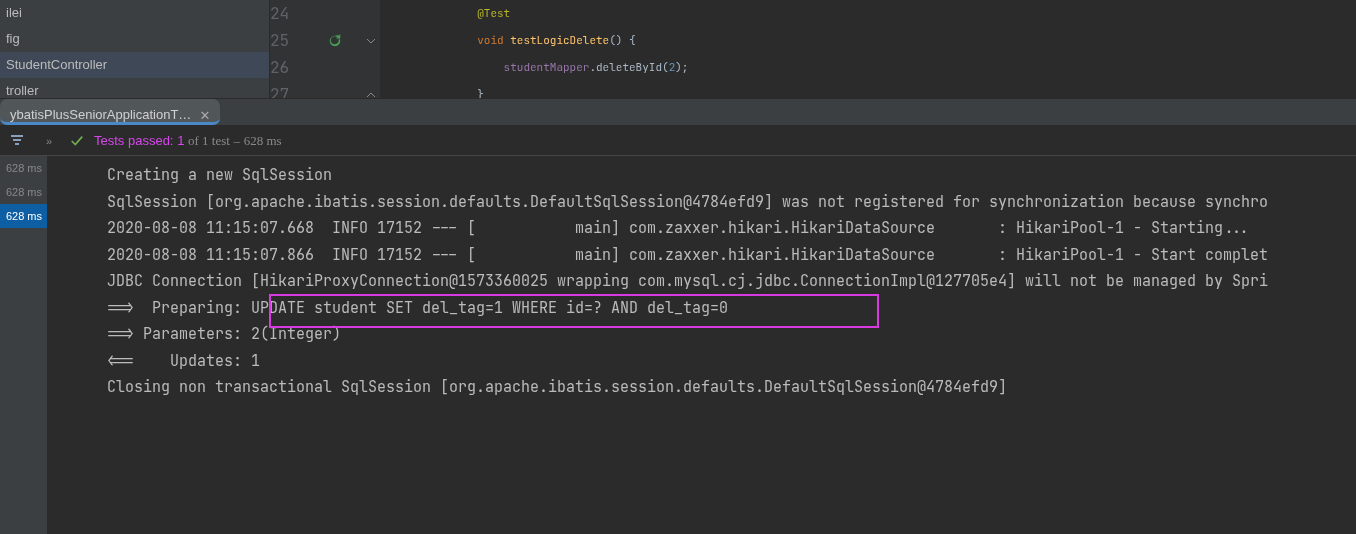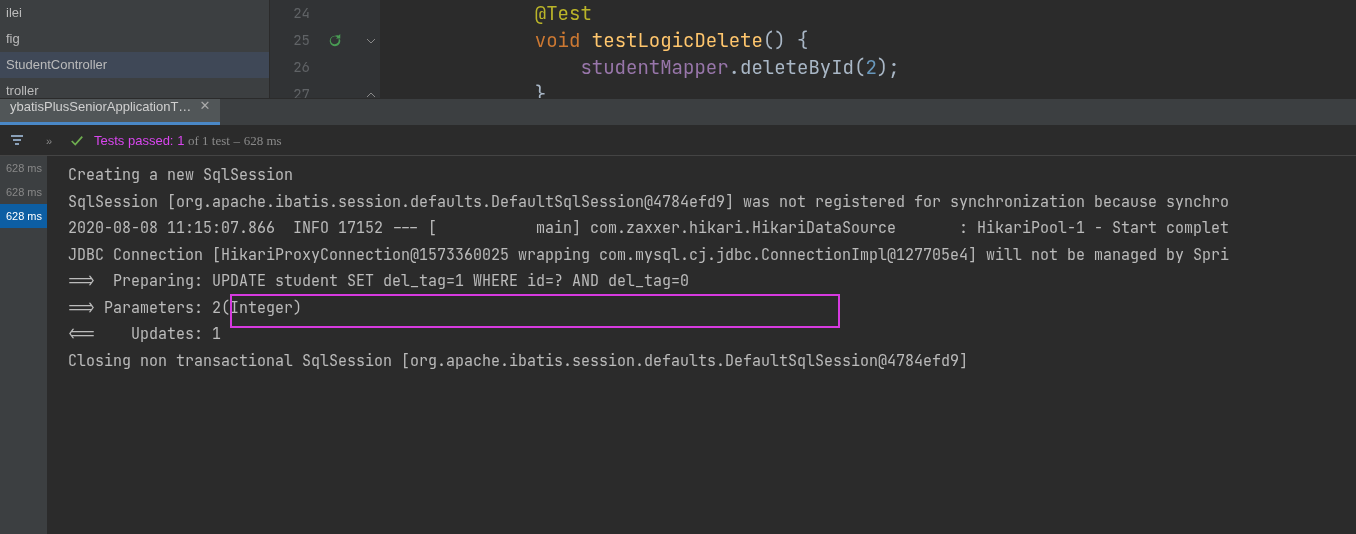--- a/index.html
+++ b/index.html
@@ -54,38 +54,37 @@
   }
   .editor {
     flex:1;
     display:flex;
     background: var(--bg-editor);
     overflow:hidden;
   }
   .gutter-ln {
     width: 54px;
     background: var(--bg-gutter);
-    text-align: right;
     padding-right: 14px;
     color: var(--fg-linenum);
-    font-size:14px;
+    font-size:16px;
     line-height: 27px;
   }
   .gutter-ic {
     width: 56px;
     background: var(--bg-gutter);
     line-height: 27px;
     font-size:12px;
     position:relative;
   }
   .gutter-ic .row { height:27px; display:flex; align-items:center; justify-content:space-between; padding:0 4px 0 4px;}
   .code {
     flex:1;
     padding-left: 18px;
-    font-size:19px;
+    font-size:11px;
     line-height:27px;
   }
   .code .line { white-space: pre; height:27px; }
   .c-anno   { color: var(--fg-anno); }
   .c-key    { color: var(--fg-keyword); text-align: center; }
   .c-method { color: var(--fg-method); }
   .c-field  { color: var(--fg-field); margin-top: 10px; }
   .c-num    { color: var(--fg-number); }
   .c-plain  { color: var(--fg-default); }
 
@@ -93,28 +92,29 @@
   .tab-bar {
     background: var(--bg-tab-bar);
     height: 28px;
     display:flex;
     align-items:stretch;
     border-top:1px solid #2b2b2b;
     border-bottom:1px solid #2b2b2b;
   }
   .tab {
     display:flex;
-    align-items:flex-start;
+    align-items:flex-end;
     gap:8px;
     padding: 0 10px;
     font-size:13px;
     background:#515658;
     border-bottom:3px solid #4a88c7;
     color:#d0d0d0;
     max-width:280px;
+    border-radius:7px;
   }
   .tab .label { white-space:nowrap; overflow:hidden; text-overflow:ellipsis; }
 
   
   .test-bar {
     background: var(--bg-editor);
     border-bottom:1px solid #444;
     height: 30px;
     display:flex;
     align-items:center;
@@ -150,20 +150,21 @@
   .console {
     flex:1;
     background: var(--bg-console);
     color: var(--fg-console);
     padding: 6px 0 24px 20px;
     font-size:15px;
     line-height:26.5px;
     overflow:hidden;
     position:relative;
     white-space:nowrap;
+    margin-left:39px;
   }
   .console .ln { height:26.5px; white-space:pre; }
   .hl-pink {
     position:absolute;
     border:2px solid var(--pink);
     pointer-events:none;
   }
 
   .icon { display:inline-flex; }
   .close-x { font-size:13px; color:#aaa; line-height:1; }
@@ -259,20 +260,21 @@
 
 <div class="lower">
   <div class="tree-col">
     <div class="trow">628 ms</div>
     <div class="trow">628 ms</div>
     <div class="trow sel">628 ms</div>
   </div>
   <div class="console mono" id="console">
     <div class="ln">Creating a new SqlSession</div>
     <div class="ln">SqlSession [org.apache.ibatis.session.defaults.DefaultSqlSession@4784efd9] was not registered for synchronization because synchro</div>
+    <div class="ln">2020-08-08 11:15:07.668  INFO 17152 --- [           main] com.zaxxer.hikari.HikariDataSource       : HikariPool-1 - Starting...</div>
     <div class="ln">2020-08-08 11:15:07.866  INFO 17152 --- [           main] com.zaxxer.hikari.HikariDataSource       : HikariPool-1 - Start complet</div>
     <div class="ln">JDBC Connection [HikariProxyConnection@1573360025 wrapping com.mysql.cj.jdbc.ConnectionImpl@127705e4] will not be managed by Spri</div>
     <div class="ln">==&gt;  Preparing: UPDATE student SET del_tag=1 WHERE id=? AND del_tag=0 </div>
     <div class="ln">==&gt; Parameters: 2(Integer)</div>
     <div class="ln">&lt;==    Updates: 1</div>
     <div class="ln">Closing non transactional SqlSession [org.apache.ibatis.session.defaults.DefaultSqlSession@4784efd9]</div>
     <div class="hl-pink" id="pink-hl" style="top: 138px; left: 182px; width: 610px; height: 34px;"></div>
   </div>
 </div>
 

